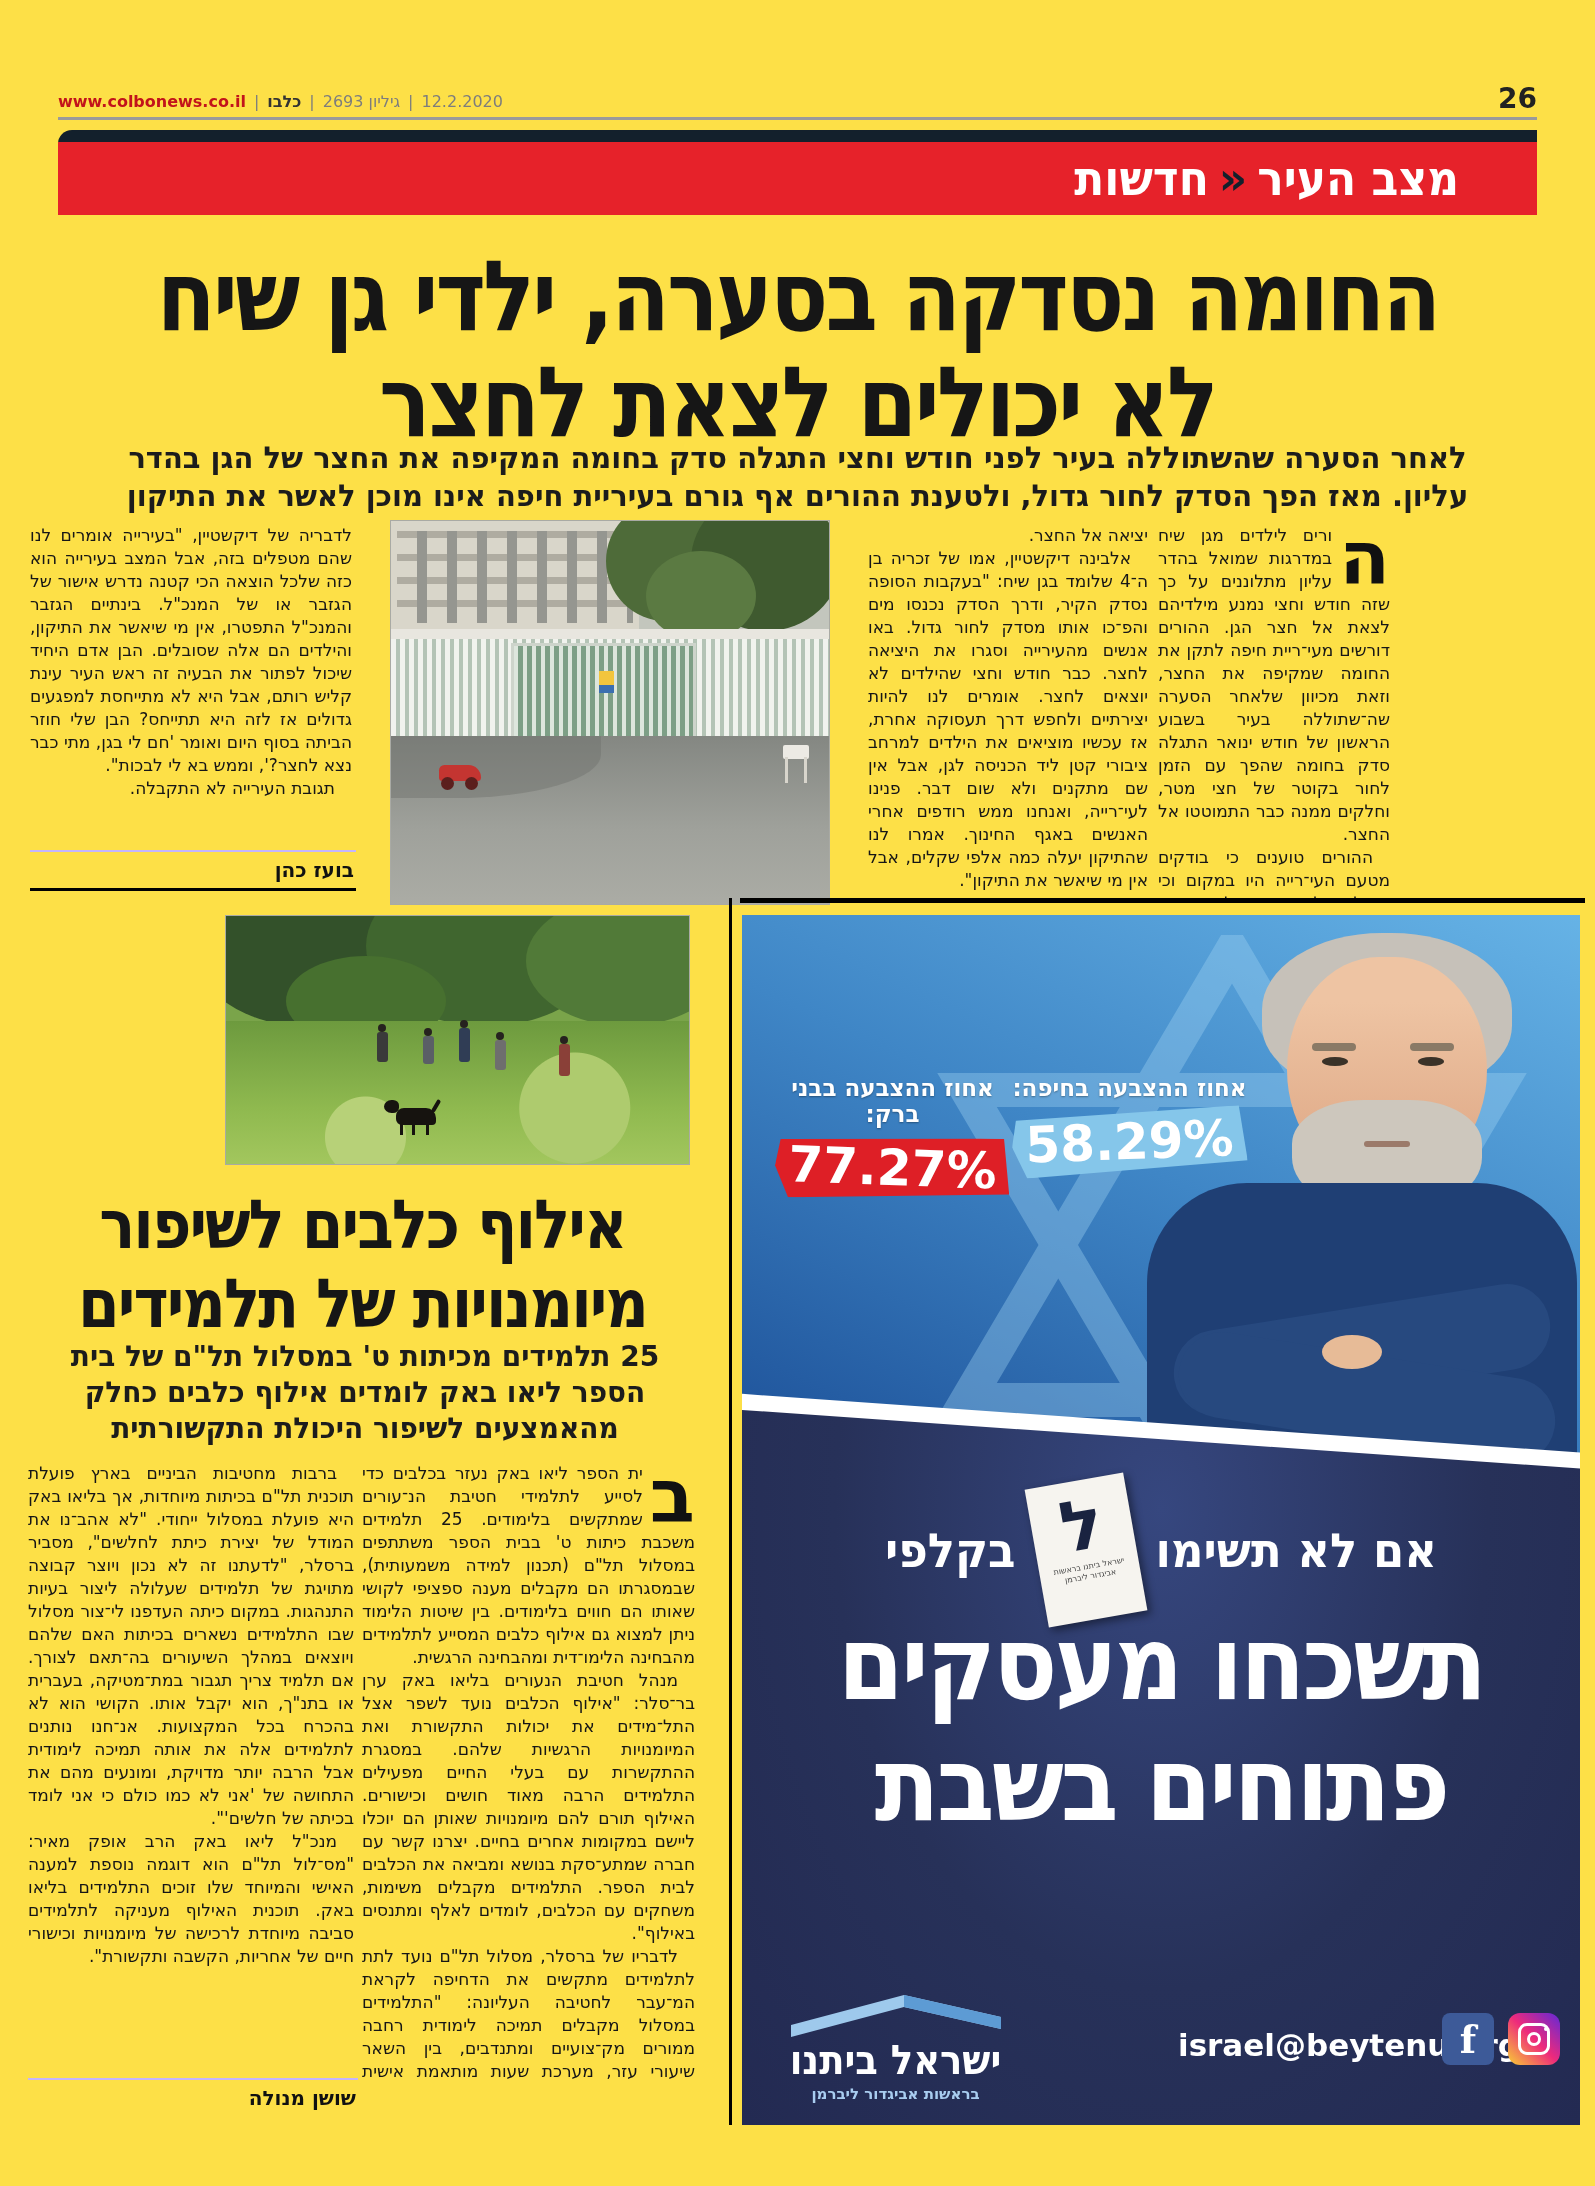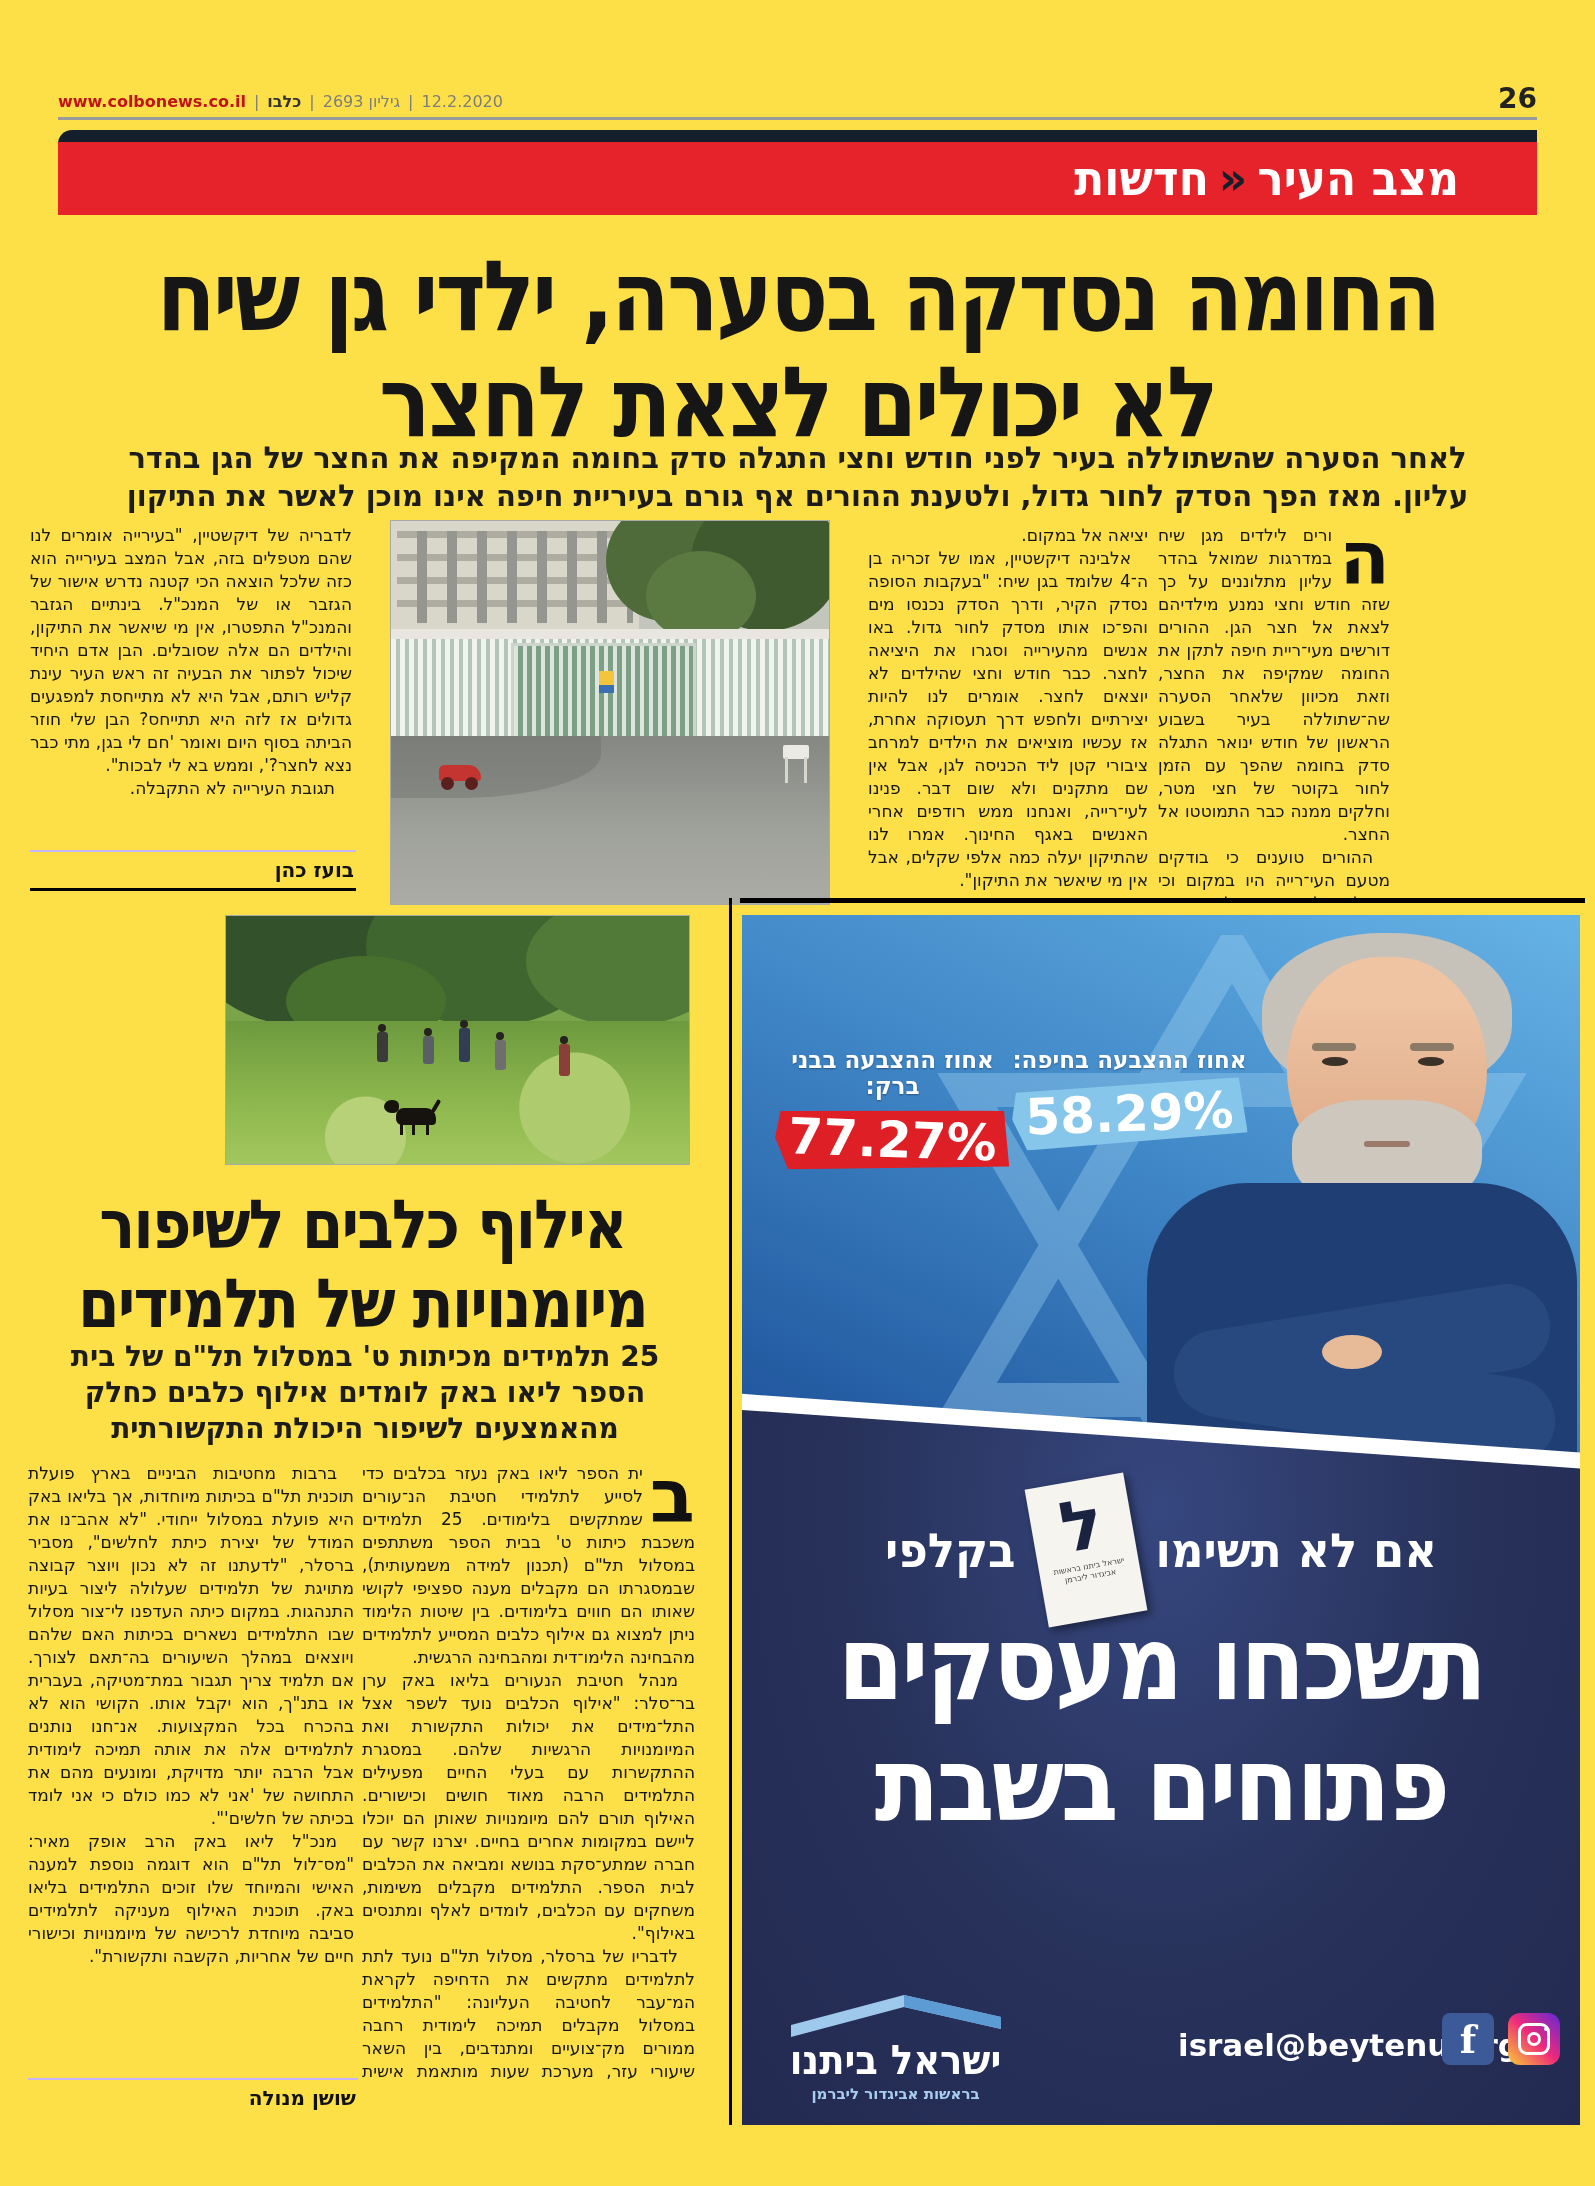--- a/index.html
+++ b/index.html
@@ -103,21 +103,21 @@
   .ld-face{position:absolute;left:145px;top:42px;width:200px;height:225px;border-radius:46%/50%;
            background:linear-gradient(180deg,#eec4a3 20%,#e0ab89 85%);}
   .ld-brow{position:absolute;top:128px;width:44px;height:8px;background:#8a7a66;border-radius:4px;}
   .ld-eye{position:absolute;top:142px;width:26px;height:9px;background:#3a3228;border-radius:50%;}
   .ld-beard{position:absolute;left:150px;top:185px;width:190px;height:115px;border-radius:38% 38% 50% 50%;background:#cdc7bd;}
   .ld-mouth{position:absolute;left:222px;top:226px;width:46px;height:6px;background:#9b7a6a;border-radius:3px;}
   .ld-torso{position:absolute;left:5px;top:268px;width:430px;height:300px;background:#1f3f74;border-radius:100px 100px 0 0;}
   .ld-arm{position:absolute;background:#27497f;border-radius:45px;}
   .ld-hand{position:absolute;left:180px;top:420px;width:60px;height:34px;background:#e7bb97;border-radius:50%;}
   
-  .stat{position:absolute;width:235px;text-align:center;}
+  .stat{position:absolute;width:235px;text-align:center;margin-top:28px;}
   .stat .lbl{color:#fff;font-weight:800;font-size:23px;text-shadow:0 1px 2px rgba(0,0,0,.35);}
   .stat .val{margin-top:8px;height:66px;display:flex;align-items:center;justify-content:center;
              color:#fff;font-weight:900;font-size:50px;direction:ltr;
              clip-path:polygon(2% 12%,97% 0%,100% 84%,6% 100%,0% 52%);}
   .stat-right{left:270px;top:132px;}
   .stat-right .val{background:#85c6ea;transform:rotate(-2deg);}
   .stat-left{left:33px;top:132px;}
   .stat-left .val{background:#de1f26;transform:rotate(2deg);}
   
   .stripe{position:absolute;left:-12px;top:478px;width:880px;height:16px;background:#fff;
@@ -182,21 +182,21 @@
     <div>עליון. מאז הפך הסדק לחור גדול, ולטענת ההורים אף גורם בעיריית חיפה אינו מוכן לאשר את התיקון</div>
   </div>
 
 
   <div class="abs bodycol" style="left:1158px;top:524px;width:232px;height:376px;">
     <p><span class="dropcap">ה</span><span>ורים לילדים מגן שיח במדרגות שמואל בהדר עליון מתלוננים על כך שזה חודש וחצי נמנע מילדיהם לצאת אל חצר הגן. ההורים דורשים מעי־ריית חיפה לתקן את החומה שמקיפה את החצר, וזאת מכיוון שלאחר הסערה שה־שתוללה בעיר בשבוע הראשון של חודש ינואר התגלה סדק בחומה שהפך עם הזמן לחור בקוטר של חצי מטר, וחלקים ממנה כבר התמוטטו אל החצר.</span></p>
     <p class="ind">ההורים טוענים כי בודקים מטעם העי־רייה היו במקום וכי הוחלט למנוע מהילדים את הגישה לחצר הגן. ההורים מתלוננים על אוזלת היד של העירייה מכיוון שהמפ־גע עדיין לא טופל ולילדים לא מתאפשרת</p>
   </div>
 
   <div class="abs bodycol" style="left:868px;top:524px;width:280px;height:376px;">
-    <p>יציאה אל במקום.</p>
+    <p>יציאה אל החצר.</p>
     <p class="ind">אלבינה דיקשטיין, אמו של זכריה בן ה־4 שלומד בגן שיח: "בעקבות הסופה נסדק הקיר, ודרך הסדק נכנסו מים והפ־כו אותו מסדק לחור גדול. באו אנשים מהעירייה וסגרו את היציאה לחצר. כבר חודש וחצי שהילדים לא יוצאים לחצר. אומרים לנו להיות יצירתיים ולחפש דרך תעסוקה אחרת, אז עכשיו מוציאים את הילדים למרחב ציבורי קטן ליד הכניסה לגן, אבל אין שם מתקנים ולא שום דבר. פנינו לעי־רייה, ואנחנו ממש רודפים אחרי האנשים באגף החינוך. אמרו לנו שהתיקון יעלה כמה אלפי שקלים, אבל אין מי שיאשר את התיקון".</p>
   </div>
 
   <div class="abs photo1">
     <div class="p1-building"></div>
     <div class="p1-windows"></div>
     <div class="p1-tree" style="left:215px;top:-20px;width:120px;height:120px;background:#4e6b39;"></div>
     <div class="p1-tree" style="left:300px;top:-30px;width:150px;height:140px;background:#3f5a2f;"></div>
     <div class="p1-tree" style="left:255px;top:30px;width:110px;height:90px;background:#5b7a42;"></div>
     <div class="p1-wall"></div>

